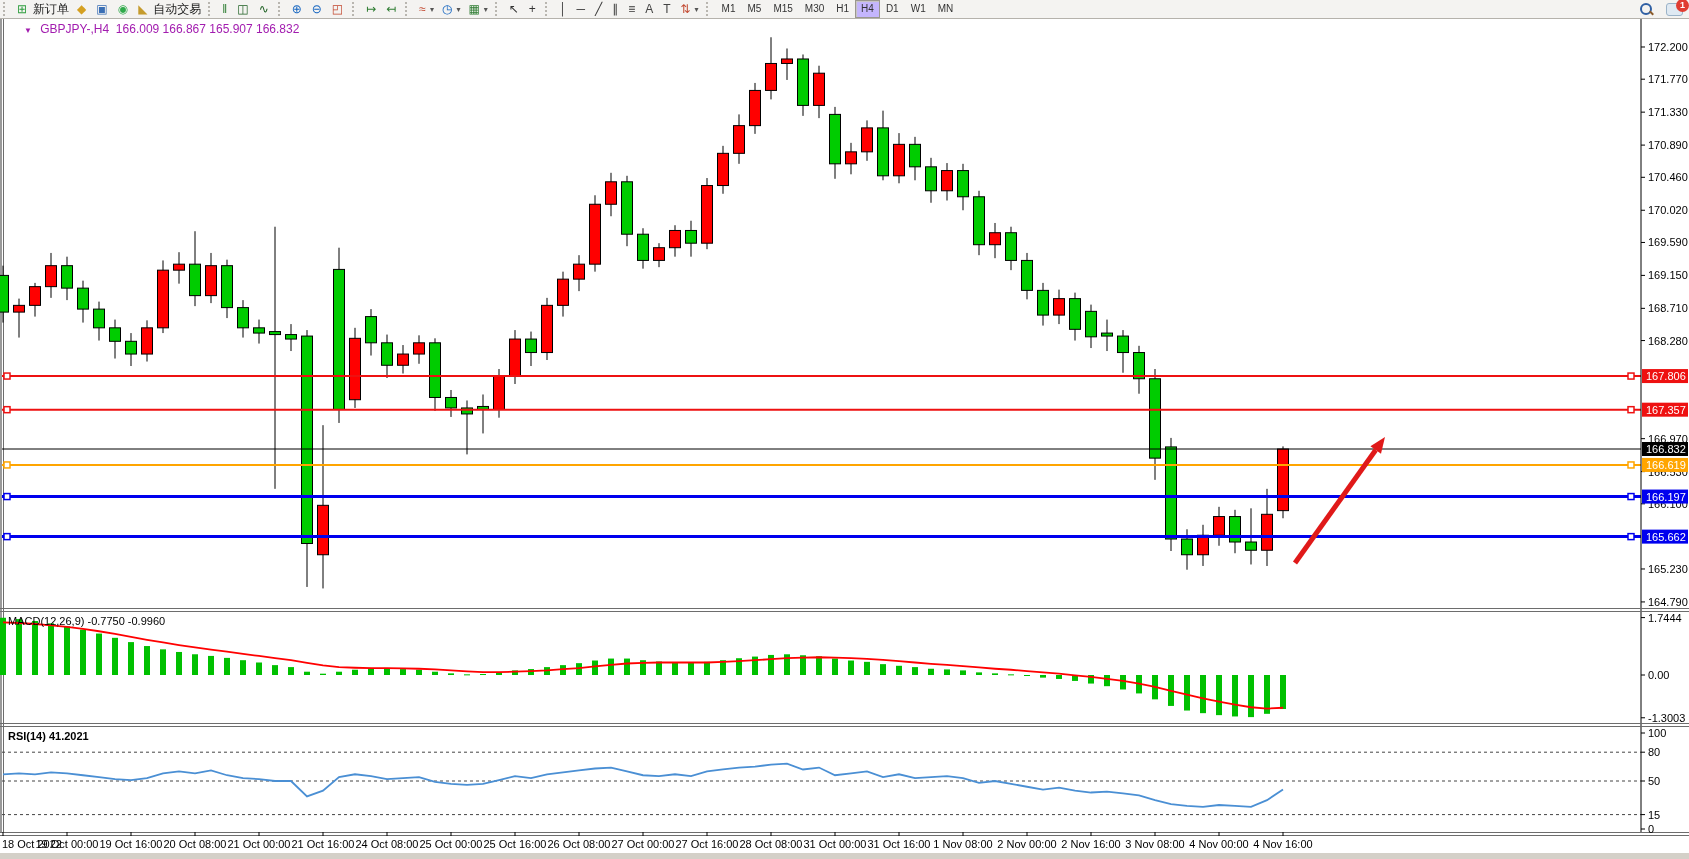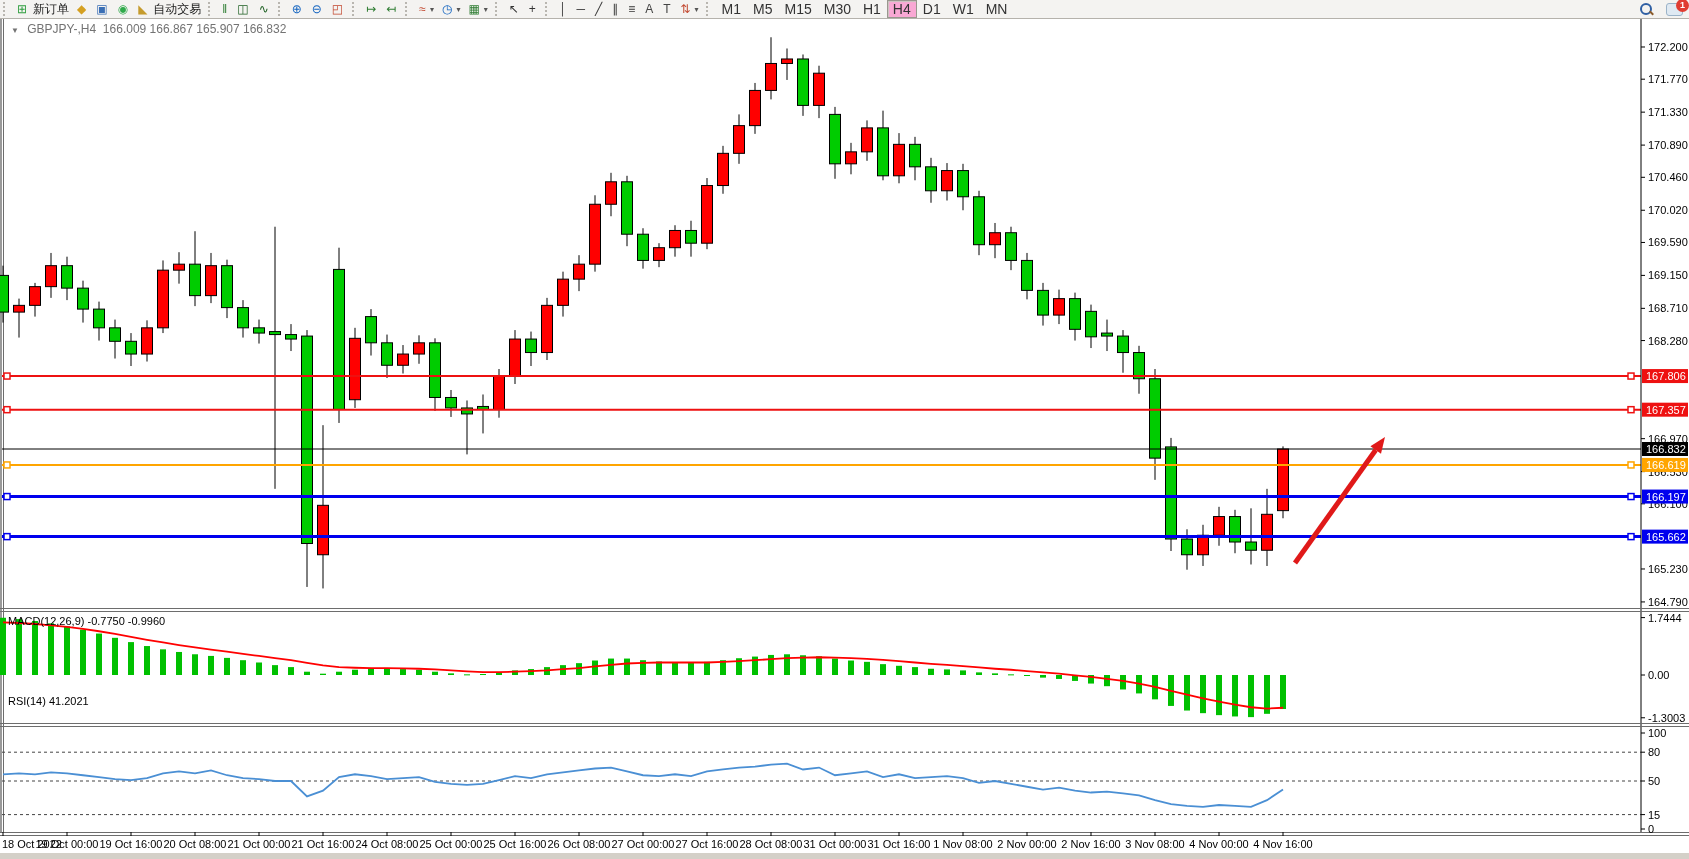--- a/index.html
+++ b/index.html
@@ -4,30 +4,30 @@
 <style>
   html,body{margin:0;padding:0;width:1689px;height:859px;overflow:hidden;
     font-family:"Liberation Sans",sans-serif;background:#ffffff;}
   #toolbar{position:absolute;left:0;top:0;width:1689px;height:18px;background:#f4f3f1;
     border-bottom:1px solid #b5b2ac;display:flex;align-items:center;font-size:12px;color:#222;z-index:5;}
   .grip{width:5px;height:14px;margin:0 3px;border-left:2px dotted #b9b6b0;}
   .tbtn{display:flex;align-items:center;height:16px;padding:0 3px;cursor:default;border:1px solid transparent;}
   .tbtn .ic{font-size:12px;line-height:14px;margin-right:2px;}
   .tbtn .lbl{margin-left:4px;white-space:nowrap;}
   .tbtn .dd{font-size:8px;color:#555;margin-left:2px;}
-  .tf{padding:0 5px;height:16px;line-height:16px;color:#333;font-size:14px;border:1px solid transparent;}
-  .tf.active{background:#f9a8d4;border:1px solid #9a978f;box-shadow:inset 1px 1px 1px #c9c6c0;}
+  .tf{padding:0 5px;height:16px;line-height:16px;color:#333;font-size:10px;border:1px solid transparent;}
+  .tf.active{background:#c4b5fd;border:1px solid #9a978f;box-shadow:inset 1px 1px 1px #c9c6c0;}
   #tb-right{margin-left:auto;display:flex;align-items:center;margin-right:6px;}
   .lens{position:relative;width:12px;height:12px;margin-right:14px;}
   .lens .circ{position:absolute;left:0;top:0;width:8px;height:8px;border:2px solid #2f5fa3;border-radius:50%;}
   .lens .stem{position:absolute;left:9px;top:9px;width:5px;height:2px;background:#8a5a2a;transform:rotate(45deg);}
   .bubble{position:relative;width:15px;height:11px;background:#dfe9f2;border:1px solid #9bb3c8;border-radius:3px;}
   .badge{position:absolute;right:-7px;top:-5px;min-width:13px;height:13px;border-radius:7px;background:#e03c31;
     color:#fff;font-size:9px;line-height:13px;text-align:center;font-weight:bold;}
-  #symbol-label{position:absolute;left:11px;top:22px;font-size:12px;color:#737373;z-index:4;}
+  #symbol-label{position:absolute;left:24px;top:22px;font-size:12px;color:#a21caf;z-index:4;}
   #symbol-label .tri{font-size:8px;margin-right:5px;}
   .pane-label{position:absolute;font-size:11px;color:#000;z-index:4;}
   #chart-wrap{position:absolute;left:0;top:0;width:1689px;height:859px;text-align:right;}
   svg text{font-family:"Liberation Sans",sans-serif;}
 </style>
 </head>
 <body>
 
 <div id="chart-wrap">
   <svg id="csvg" width="1689" height="859">
@@ -527,13 +527,13 @@
     </span>
   </div>
 
 <div id="symbol-label">
   <span class="tri">▼</span>
   <span>GBPJPY-,H4</span>&nbsp;
   <span>166.009 166.867 165.907 166.832</span>
 </div>
 
 <div class="pane-label" style="left:8px;top:615px;">MACD(12,26,9) -0.7750 -0.9960</div>
-<div class="pane-label" style="left:8px;top:695px;">RSI(14) 41.2021</div>
+<div class="pane-label" style="left:8px;top:730px;font-weight:bold;">RSI(14) 41.2021</div>
 
 </body></html>

